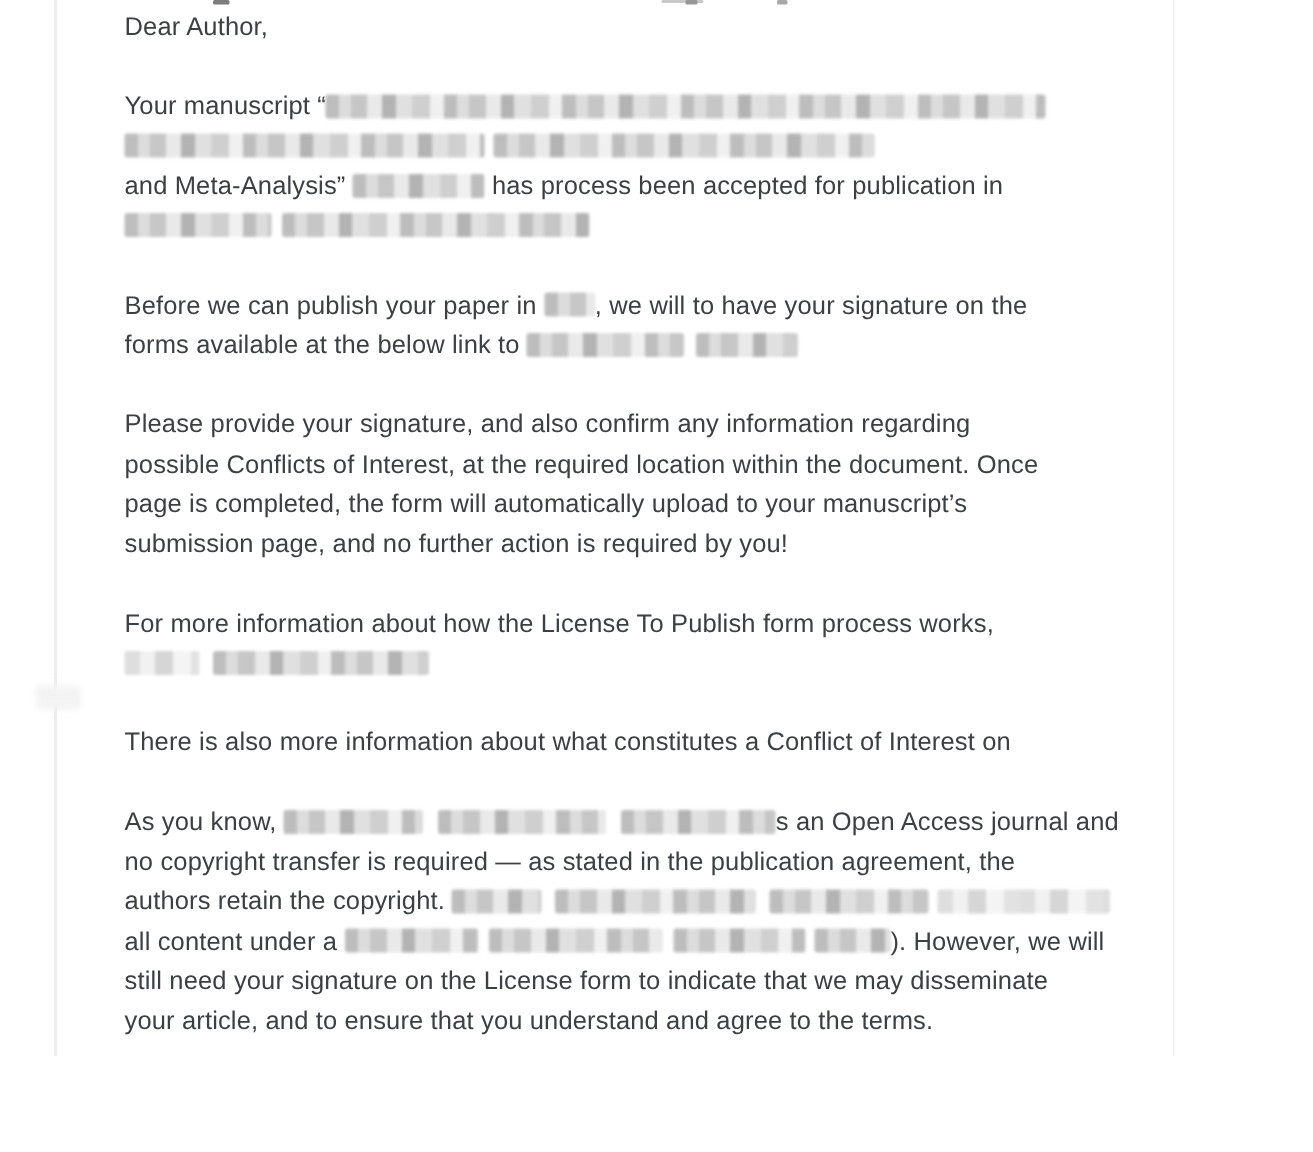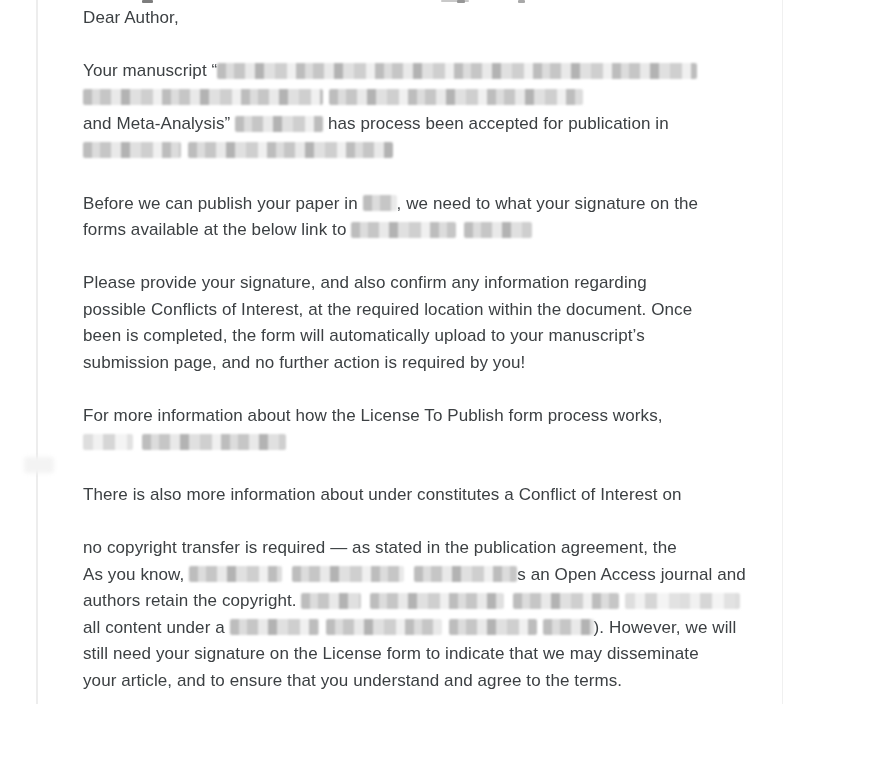--- a/index.html
+++ b/index.html
@@ -75,39 +75,39 @@
       <div class="para">
         <div class="line"><span class="txt">Dear Author,</span></div>
       </div>
       <div class="para">
         <div class="line"><span class="txt">Your manuscript “</span><span class="rd" style="width: 480px;"></span></div>
         <div class="line"><span class="rd" style="width: 240px;"></span><span class="gap" style="width: 6px;"></span><span class="rd" style="width: 254px;"></span></div>
         <div class="line"><span class="txt">and Meta-Analysis” </span><span class="rd" style="width: 88px;"></span><span class="txt"> has process been accepted for publication in</span></div>
         <div class="line"><span class="rd" style="width: 98px;"></span><span class="gap" style="width: 7px;"></span><span class="rd" style="width: 205px;"></span></div>
       </div>
       <div class="para">
-        <div class="line"><span class="txt">Before we can publish your paper in </span><span class="rd" style="width: 34px;"></span><span class="txt">, we need to what your signature on the</span></div>
+        <div class="line"><span class="txt">Before we can publish your paper in </span><span class="rd" style="width: 34px;"></span><span class="txt">, we will to have your signature on the</span></div>
         <div class="line"><span class="txt">forms available at the below link to </span><span class="rd" style="width: 105px;"></span><span class="gap" style="width: 8px;"></span><span class="rd" style="width: 68px;"></span></div>
       </div>
       <div class="para">
         <div class="line"><span class="txt">Please provide your signature, and also confirm any information regarding</span></div>
         <div class="line"><span class="txt">possible Conflicts of Interest, at the required location within the document. Once</span></div>
-        <div class="line"><span class="txt">been is completed, the form will automatically upload to your manuscript’s</span></div>
+        <div class="line"><span class="txt">page is completed, the form will automatically upload to your manuscript’s</span></div>
         <div class="line"><span class="txt">submission page, and no further action is required by you!</span></div>
       </div>
       <div class="para">
         <div class="line"><span class="txt">For more information about how the License To Publish form process works,</span></div>
         <div class="line"><span class="rd rd-light" style="width: 50px;"></span><span class="gap" style="width: 9px;"></span><span class="rd" style="width: 144px;"></span></div>
       </div>
       <div class="para">
-        <div class="line"><span class="txt">There is also more information about under constitutes a Conflict of Interest on</span></div>
+        <div class="line"><span class="txt">There is also more information about what constitutes a Conflict of Interest on</span></div>
       </div>
       <div class="para">
+        <div class="line"><span class="txt">As you know, </span><span class="rd" style="width: 93px;"></span><span class="gap" style="width: 10px;"></span><span class="rd" style="width: 112px;"></span><span class="gap" style="width: 10px;"></span><span class="rd" style="width: 103px;"></span><span class="txt">s an Open Access journal and</span></div>
         <div class="line"><span class="txt">no copyright transfer is required — as stated in the publication agreement, the</span></div>
-        <div class="line"><span class="txt">As you know, </span><span class="rd" style="width: 93px;"></span><span class="gap" style="width: 10px;"></span><span class="rd" style="width: 112px;"></span><span class="gap" style="width: 10px;"></span><span class="rd" style="width: 103px;"></span><span class="txt">s an Open Access journal and</span></div>
         <div class="line"><span class="txt">authors retain the copyright. </span><span class="rd" style="width: 60px;"></span><span class="gap" style="width: 9px;"></span><span class="rd" style="width: 134px;"></span><span class="gap" style="width: 9px;"></span><span class="rd" style="width: 106px;"></span><span class="gap" style="width: 6px;"></span><span class="rd rd-light" style="width: 115px;"></span></div>
         <div class="line"><span class="txt">all content under a </span><span class="rd" style="width: 89px;"></span><span class="gap" style="width: 7px;"></span><span class="rd" style="width: 116px;"></span><span class="gap" style="width: 7px;"></span><span class="rd" style="width: 88px;"></span><span class="gap" style="width: 6px;"></span><span class="rd" style="width: 51px;"></span><span class="txt">). However, we will</span></div>
         <div class="line"><span class="txt">still need your signature on the License form to indicate that we may disseminate</span></div>
         <div class="line"><span class="txt">your article, and to ensure that you understand and agree to the terms.</span></div>
       </div>
     </div>
 </div>
 
 <div>
     <div class="top-frag" style="left: 142px; width: 11px; height: 3px; background: rgb(125, 125, 125);"></div>

